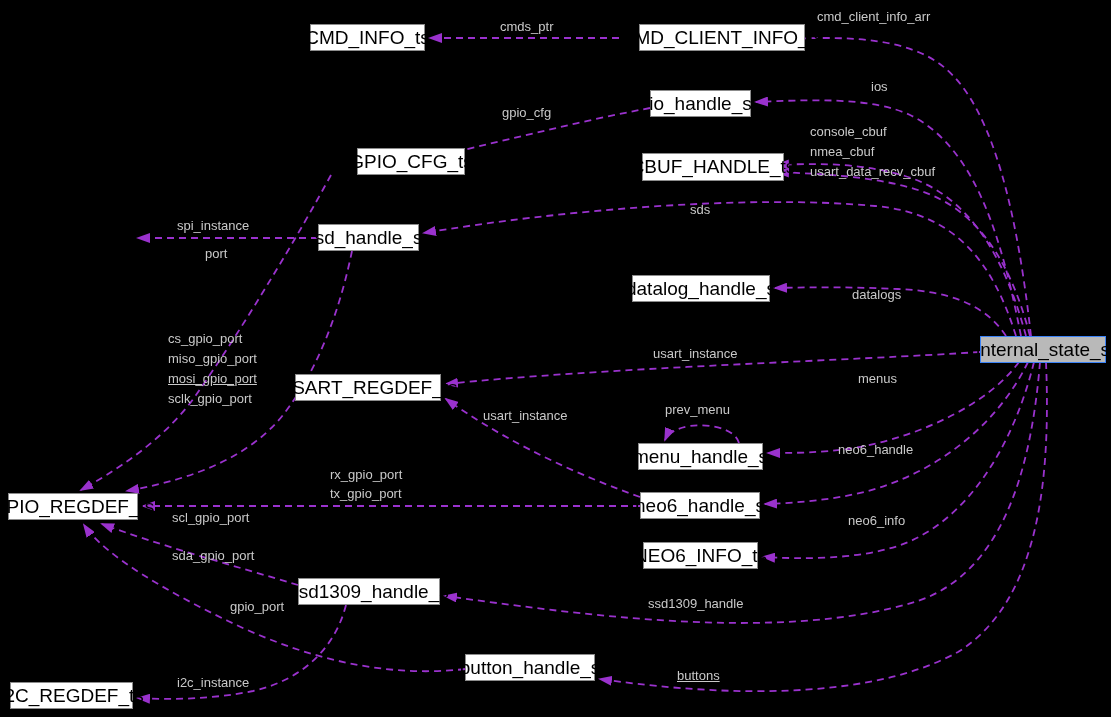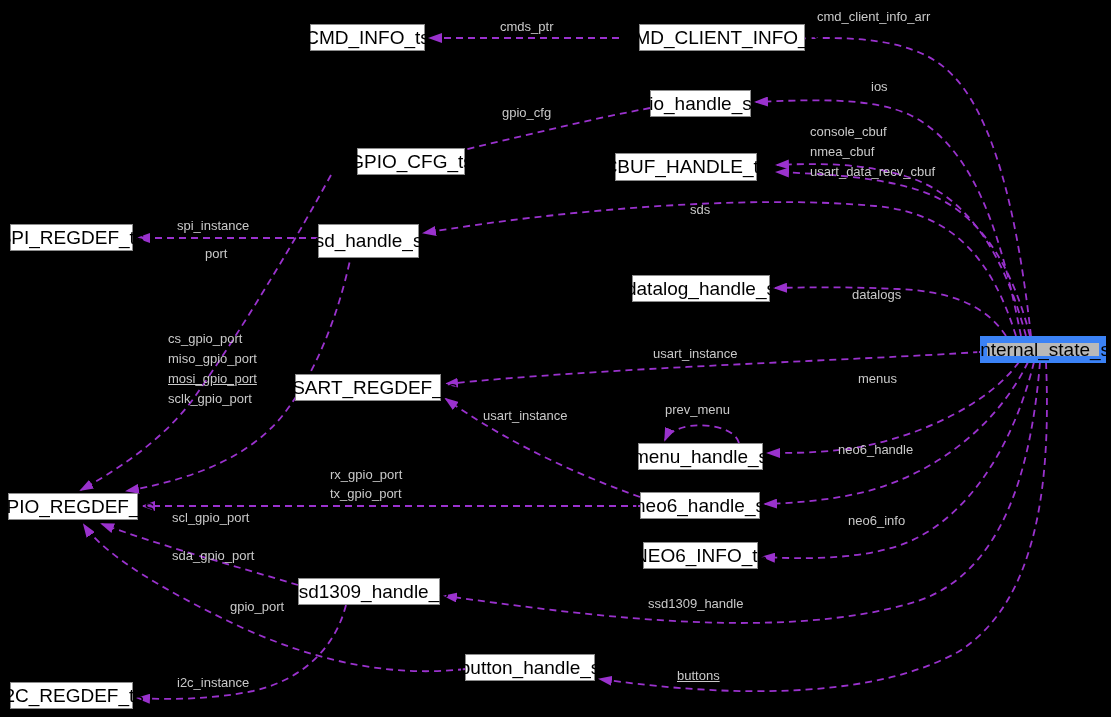--- a/index.html
+++ b/index.html
@@ -17,21 +17,21 @@
     background:#ffffff;
     border:1px solid #8c8c8c;
     color:#000;
     font-size:19px;
     display:flex;align-items:center;justify-content:center;
     white-space:nowrap;
     cursor:pointer;
   }
   .node.highlight{
     background:#b9b9b9;
-    border:7px solid #3b82f6;
+    border:1px solid #3b82f6;
     cursor:default;
   }
   .edge-label{
     position:absolute;
     color:#c9c9c9;
     font-size:13px;
     white-space:nowrap;
   }
 </style>
 </head>
@@ -65,23 +65,22 @@
       <path d="M 1040 362 C 1031 472 1002 572 918 601 C 778 645 565 612 445 596" fill="none" stroke="#9a32cd" stroke-width="1.8" stroke-dasharray="7,5" marker-end="url(#arr)"></path>
       <path d="M 298 585 C 235 566 155 544 102 524" fill="none" stroke="#9a32cd" stroke-width="1.8" stroke-dasharray="7,5" marker-end="url(#arr)"></path>
       <path d="M 465 669 C 378 679 296 654 228 621 C 168 592 105 556 84 525" fill="none" stroke="#9a32cd" stroke-width="1.8" stroke-dasharray="7,5" marker-end="url(#arr)"></path>
       <path d="M 346 605 C 334 652 298 681 253 691 C 213 699 175 700 138 698" fill="none" stroke="#9a32cd" stroke-width="1.8" stroke-dasharray="7,5" marker-end="url(#arr)"></path>
       <path d="M 1046 362 C 1051 482 1038 602 958 652 C 858 707 690 692 600 679" fill="none" stroke="#9a32cd" stroke-width="1.8" stroke-dasharray="7,5" marker-end="url(#arr)"></path>
     </svg>
 <div class="node" style="left: 310px; top: 24px; width: 115px; height: 27px;">CMD_INFO_ts</div>
     <div class="node" style="left: 619px; top: 24px; width: 166px; height: 27px; margin-left: 20px;">CMD_CLIENT_INFO_ts</div>
     <div class="node" style="left: 650px; top: 90px; width: 101px; height: 27px;">io_handle_s</div>
     <div class="node" style="left: 315px; top: 148px; width: 108px; height: 27px; margin-left: 42px;">GPIO_CFG_ts</div>
-    <div class="node" style="left: 615px; top: 153px; width: 142px; height: 28px;">CBUF_HANDLE_ts</div>
-    <div class="node" style="left: 10px; top: 224px; width: 123px; height: 27px;">SPI_REGDEF_ts</div>
-    <div class="node" style="left: 318px; top: 224px; width: 101px; height: 34px;">sd_handle_s</div>
+    <div class="node" style="left: 642px; top: 153px; width: 142px; height: 28px;">CBUF_HANDLE_ts</div>
+    <div class="node" style="left: 318px; top: 224px; width: 101px; height: 27px;">sd_handle_s</div>
     <div class="node" style="left: 632px; top: 275px; width: 138px; height: 27px;">datalog_handle_s</div>
     <div class="node highlight" style="left: 980px; top: 336px; width: 126px; height: 27px;">internal_state_s</div>
     <div class="node" style="left: 295px; top: 374px; width: 146px; height: 27px;">USART_REGDEF_ts</div>
     <div class="node" style="left: 638px; top: 443px; width: 125px; height: 27px;">menu_handle_s</div>
     <div class="node" style="left: 8px; top: 493px; width: 130px; height: 27px;">GPIO_REGDEF_ts</div>
     <div class="node" style="left: 640px; top: 492px; width: 120px; height: 27px;">neo6_handle_s</div>
     <div class="node" style="left: 643px; top: 542px; width: 115px; height: 27px;">NEO6_INFO_ts</div>
     <div class="node" style="left: 298px; top: 578px; width: 142px; height: 27px;">ssd1309_handle_s</div>
     <div class="node" style="left: 465px; top: 654px; width: 130px; height: 27px;">button_handle_s</div>
     <div class="node" style="left: 10px; top: 682px; width: 123px; height: 27px;">I2C_REGDEF_ts</div>

